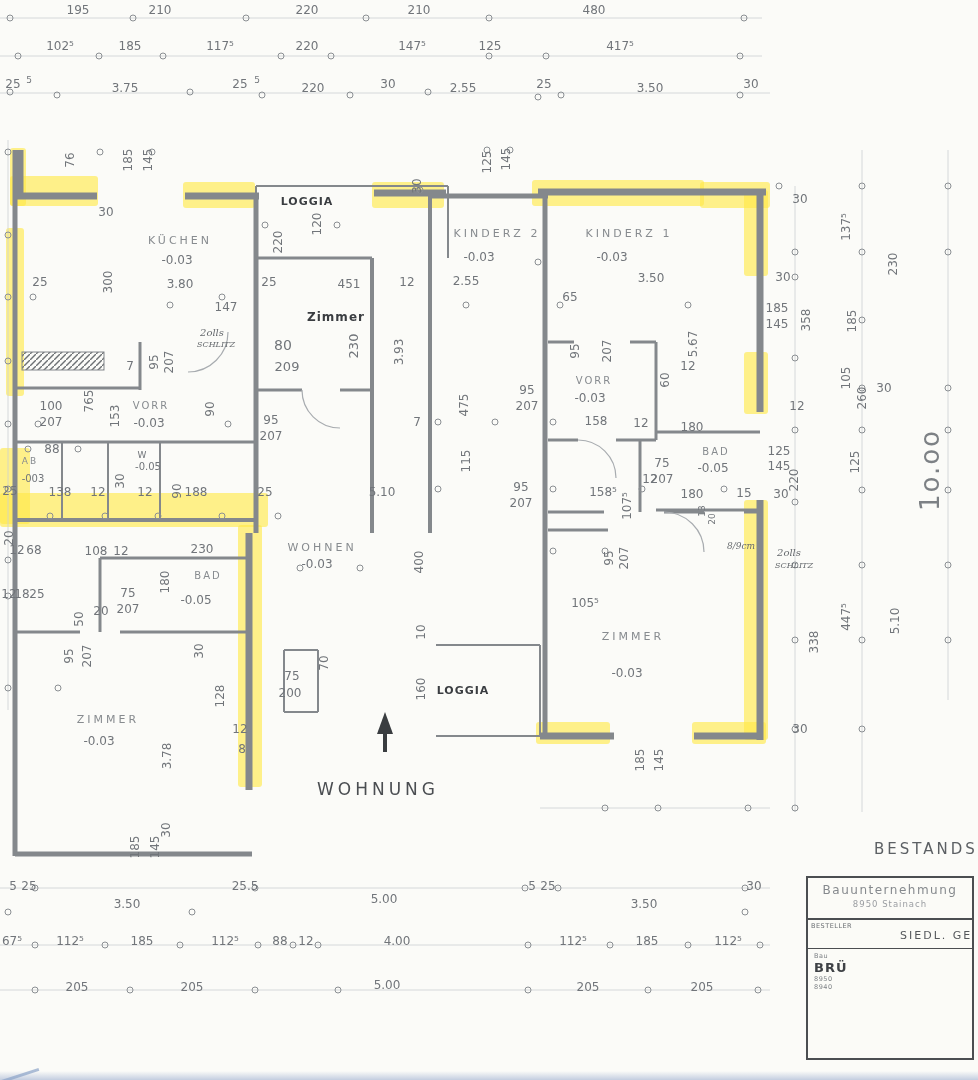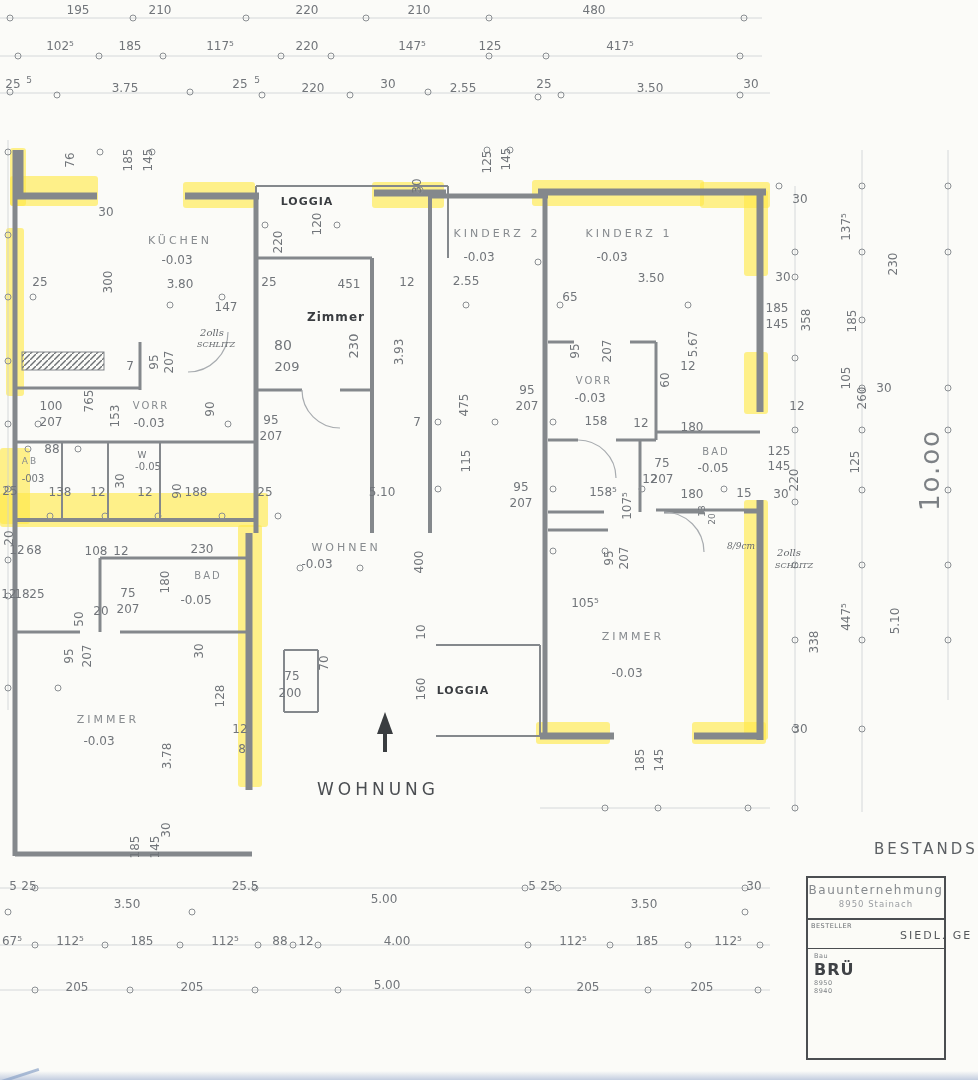--- a/index.html
+++ b/index.html
@@ -15,38 +15,38 @@
        transform:translate(-50%,-50%);}
   .room{font-size:11px;letter-spacing:3px;color:#878b8f;}
   .rooms{font-size:10px;letter-spacing:2px;color:#878b8f;}
   .overlay{color:#3a3d41;font-weight:bold;letter-spacing:1px;font-size:12px;}
   .hw{font-family:"DejaVu Serif",serif;font-style:italic;color:#666a6e;}
   .big{color:#7d8185;letter-spacing:2px;}
   .wohnung{color:#4b4e52;letter-spacing:4px;}
   
   #tb-heading{position:absolute;left:874px;top:840px;z-index:4;font-size:15px;letter-spacing:3px;
        color:#5c6064;white-space:nowrap;}
-  .tb{position:absolute;left:806px;top:876px;width:140px;height:184px;border:2px solid #4b4e51;
+  .tb{position:absolute;left:806px;top:876px;width:168px;height:184px;border:2px solid #4b4e51;
       background:#fbfbf7;z-index:4;box-sizing:border-box;}
   .tb-head{height:42px;border-bottom:2px solid #4b4e51;text-align:center;padding-top:5px;box-sizing:border-box;}
   .tb-co{font-size:12px;letter-spacing:1.5px;color:#85898d;}
   .tb-co2{font-size:8.5px;letter-spacing:1px;color:#9a9da1;margin-top:2px;}
   .tb-row{position:relative;height:29px;border-bottom:1.5px solid #4b4e51;box-sizing:border-box;}
   .tb-lab{position:absolute;left:3px;top:2px;font-size:6.5px;letter-spacing:0.5px;color:#6a6e72;}
   .tb-val{position:absolute;left:92px;top:9px;font-size:11px;letter-spacing:2px;color:#55585c;white-space:nowrap;}
   .tb-grid{display:flex;height:80px;}
   .tb-gleft{width:96px;border-right:1.5px solid #4b4e51;box-sizing:border-box;}
   .tb-gr{position:relative;height:20px;border-bottom:1px solid #5a5d61;box-sizing:border-box;display:flex;}
   .tb-gr:last-child{border-bottom:none;}
   .tb-glab{width:34px;border-right:1px solid #5a5d61;font-size:6.5px;color:#6a6e72;padding:3px 0 0 3px;box-sizing:border-box;}
   .tb-gsig{flex:1;font-size:8px;color:#55585c;padding:3px 0 0 4px;display:flex;gap:6px;}
   .sig{font-family:"DejaVu Serif",serif;font-style:italic;color:#4b4e52;}
   .tb-gright{flex:1;padding:3px 0 0 6px;box-sizing:border-box;}
   .firm-sm{font-size:6.5px;color:#7d8185;letter-spacing:0.5px;white-space:nowrap;}
-  .firm-name{font-size:16px;font-weight:bold;color:#3f4246;letter-spacing:1px;white-space:nowrap;}
+  .firm-name{font-size:13px;font-weight:bold;color:#3f4246;letter-spacing:1px;white-space:nowrap;}
   
   #scan-bottom{position:absolute;left:0;bottom:0;width:100%;height:9px;z-index:5;
       background:linear-gradient(to bottom,rgba(150,170,205,0),rgba(140,160,200,0.5));}
   #scan-corner{position:absolute;left:-6px;bottom:2px;width:46px;height:3px;background:#8aa3c8;
       transform:rotate(-18deg);z-index:5;opacity:0.7;}
 </style>
 </head>
 <body>
 
 <div id="page">
@@ -404,21 +404,21 @@
       <span class="lbl" style="left: 115px; top: 416px; transform: translate(-50%, -50%) rotate(-90deg);">153</span>
       <span class="lbl" style="left: 89px; top: 401px; transform: translate(-50%, -50%) rotate(-90deg);">765</span>
       <span class="lbl" style="left: 51px; top: 406px; transform: translate(-50%, -50%);">100</span>
       <span class="lbl" style="left: 51px; top: 422px; transform: translate(-50%, -50%);">207</span>
       <span class="lbl" style="left: 9px; top: 538px; transform: translate(-50%, -50%) rotate(-90deg);">20</span>
       <span class="lbl" style="left: 17px; top: 550px; transform: translate(-50%, -50%);">12</span>
       <span class="lbl" style="left: 34px; top: 550px; transform: translate(-50%, -50%);">68</span>
       <span class="lbl" style="left: 96px; top: 551px; transform: translate(-50%, -50%);">108</span>
       <span class="lbl" style="left: 121px; top: 551px; transform: translate(-50%, -50%);">12</span>
       <span class="lbl" style="left: 202px; top: 549px; transform: translate(-50%, -50%);">230</span>
-      <span class="lbl room" style="left: 322px; top: 547px; transform: translate(-50%, -50%); margin-left: 24px;">WOHNEN</span>
+      <span class="lbl room" style="left: 322px; top: 547px; transform: translate(-50%, -50%);">WOHNEN</span>
       <span class="lbl" style="left: 317px; top: 564px; transform: translate(-50%, -50%);">-0.03</span>
       <span class="lbl" style="left: 419px; top: 562px; transform: translate(-50%, -50%) rotate(-90deg);">400</span>
       <span class="lbl" style="left: 165px; top: 582px; transform: translate(-50%, -50%) rotate(-90deg);">180</span>
       <span class="lbl rooms" style="left: 208px; top: 576px; transform: translate(-50%, -50%);">BAD</span>
       <span class="lbl" style="left: 196px; top: 600px; transform: translate(-50%, -50%);">-0.05</span>
       <span class="lbl" style="left: 128px; top: 593px; transform: translate(-50%, -50%);">75</span>
       <span class="lbl" style="left: 128px; top: 609px; transform: translate(-50%, -50%);">207</span>
       <span class="lbl" style="left: 9px; top: 594px; transform: translate(-50%, -50%);">12</span>
       <span class="lbl" style="left: 22px; top: 594px; transform: translate(-50%, -50%);">18</span>
       <span class="lbl" style="left: 37px; top: 594px; transform: translate(-50%, -50%);">25</span>

